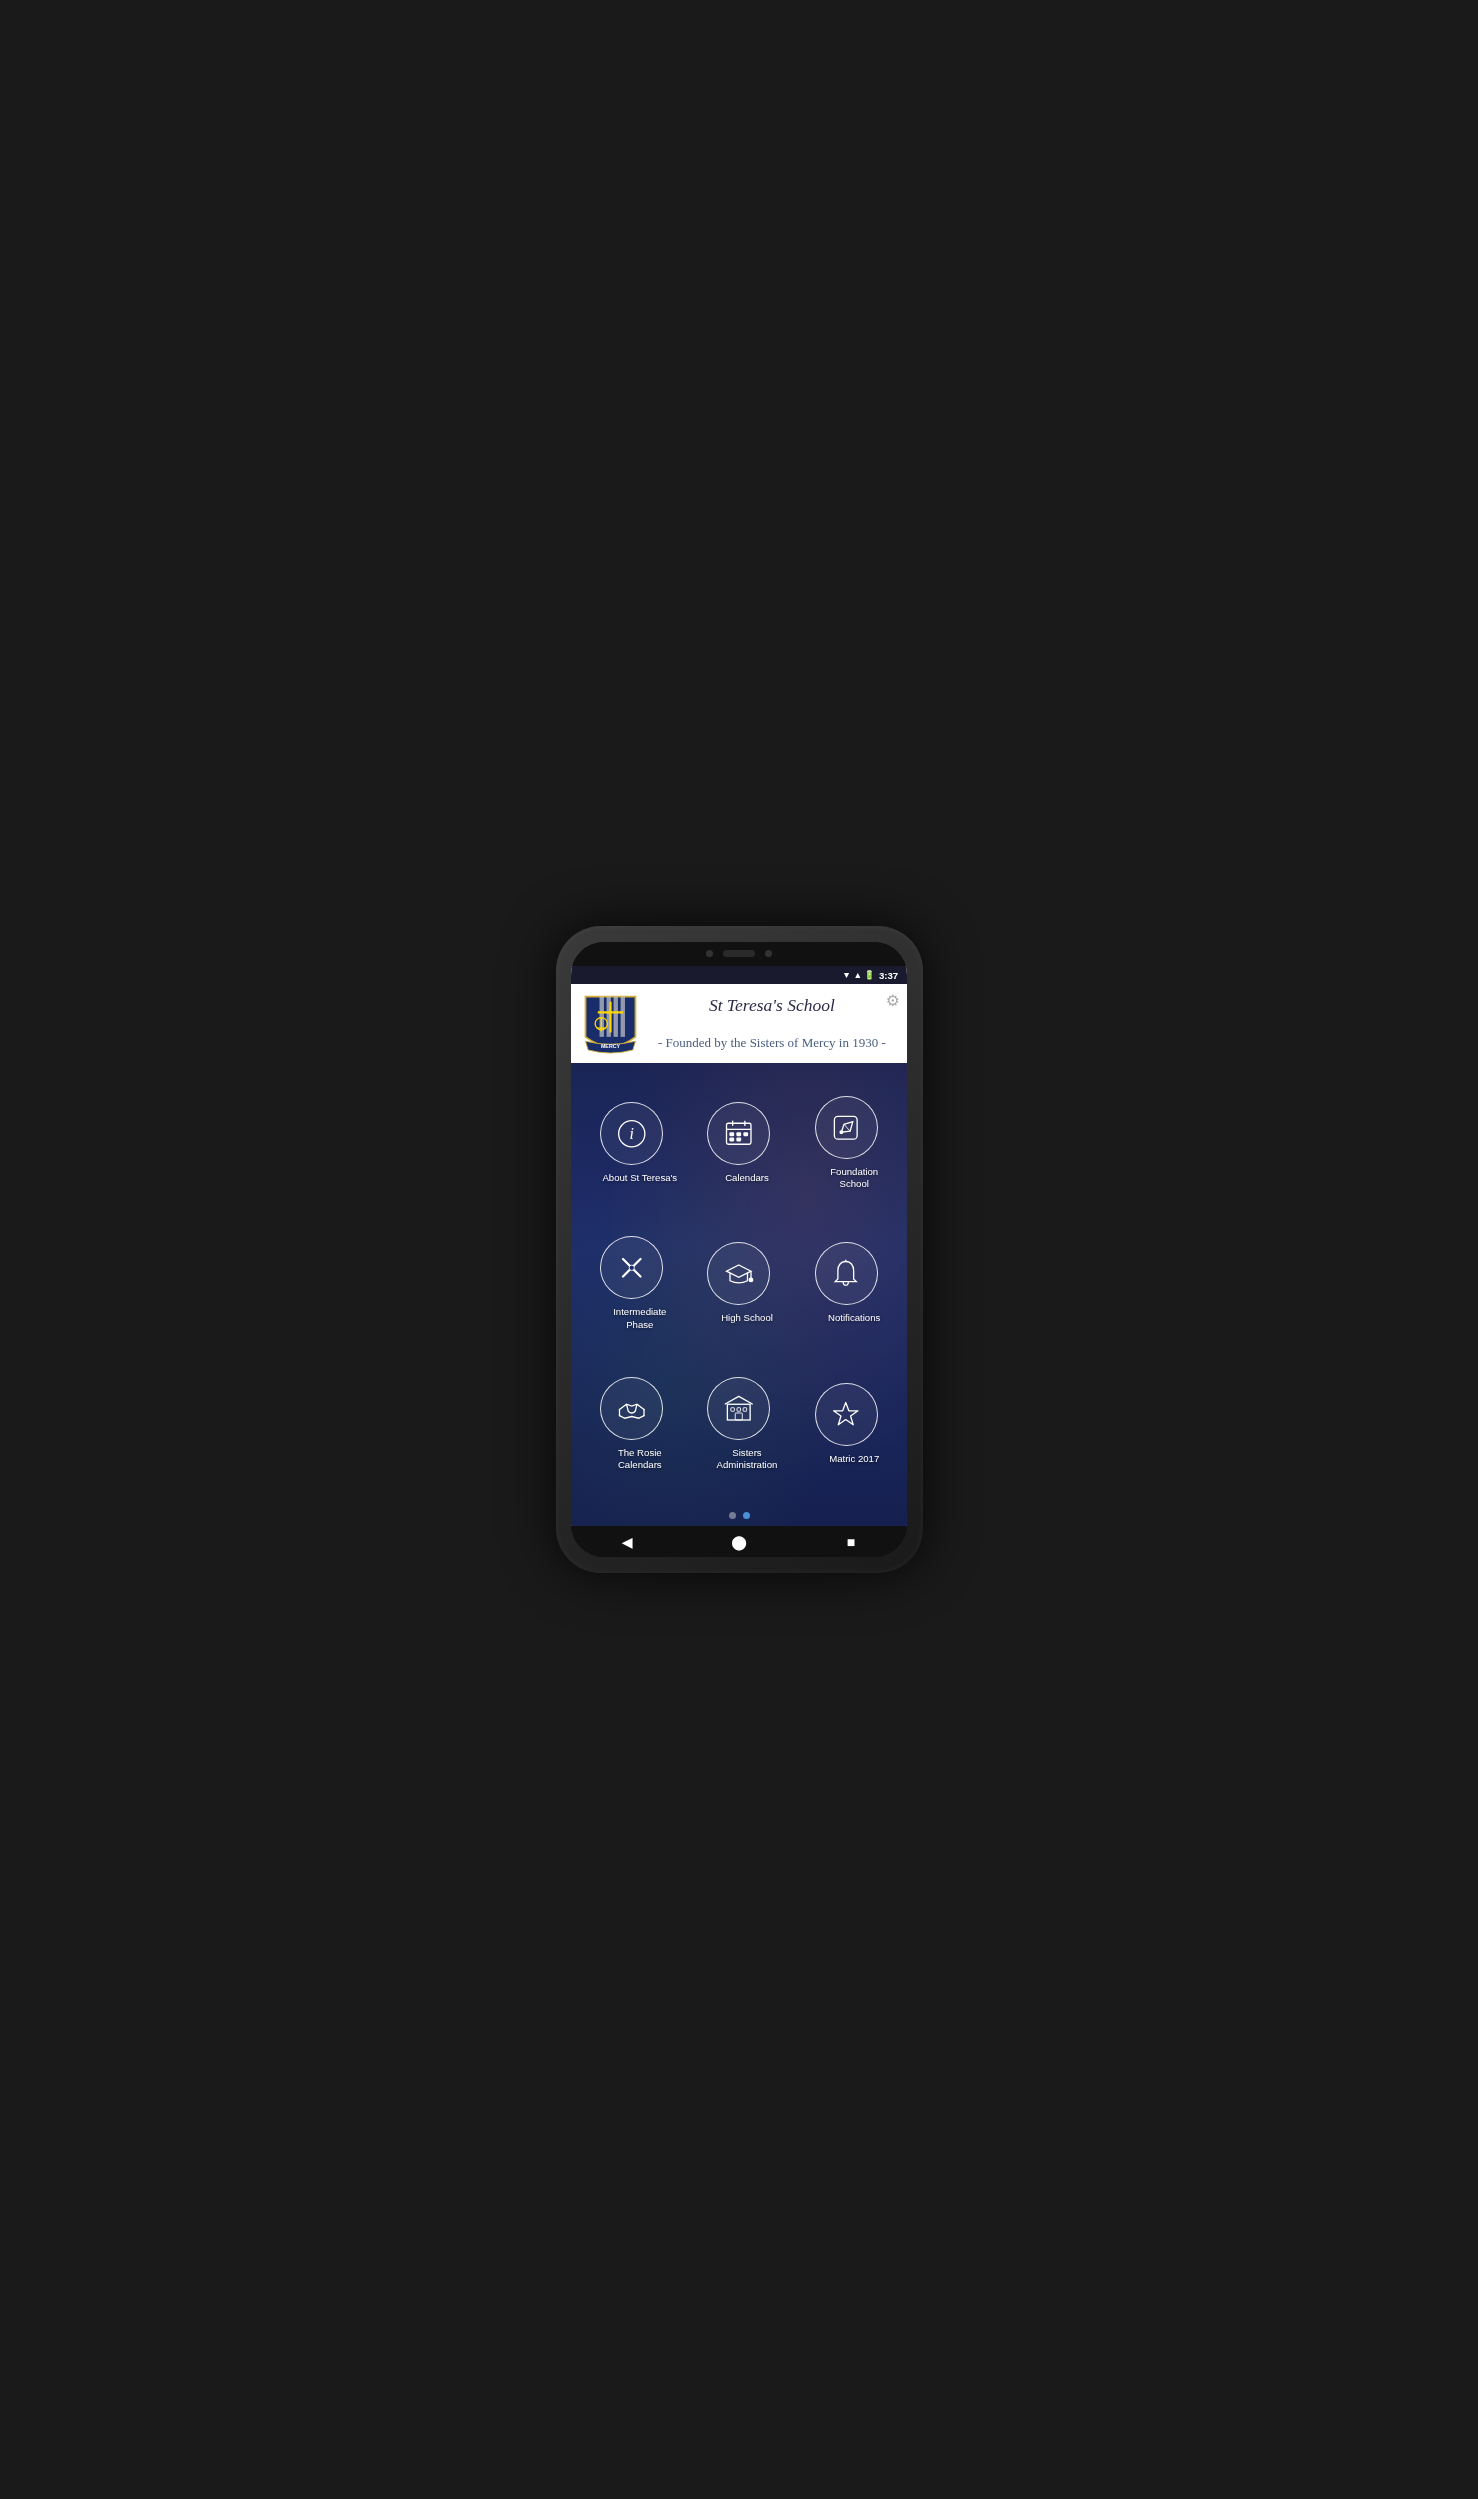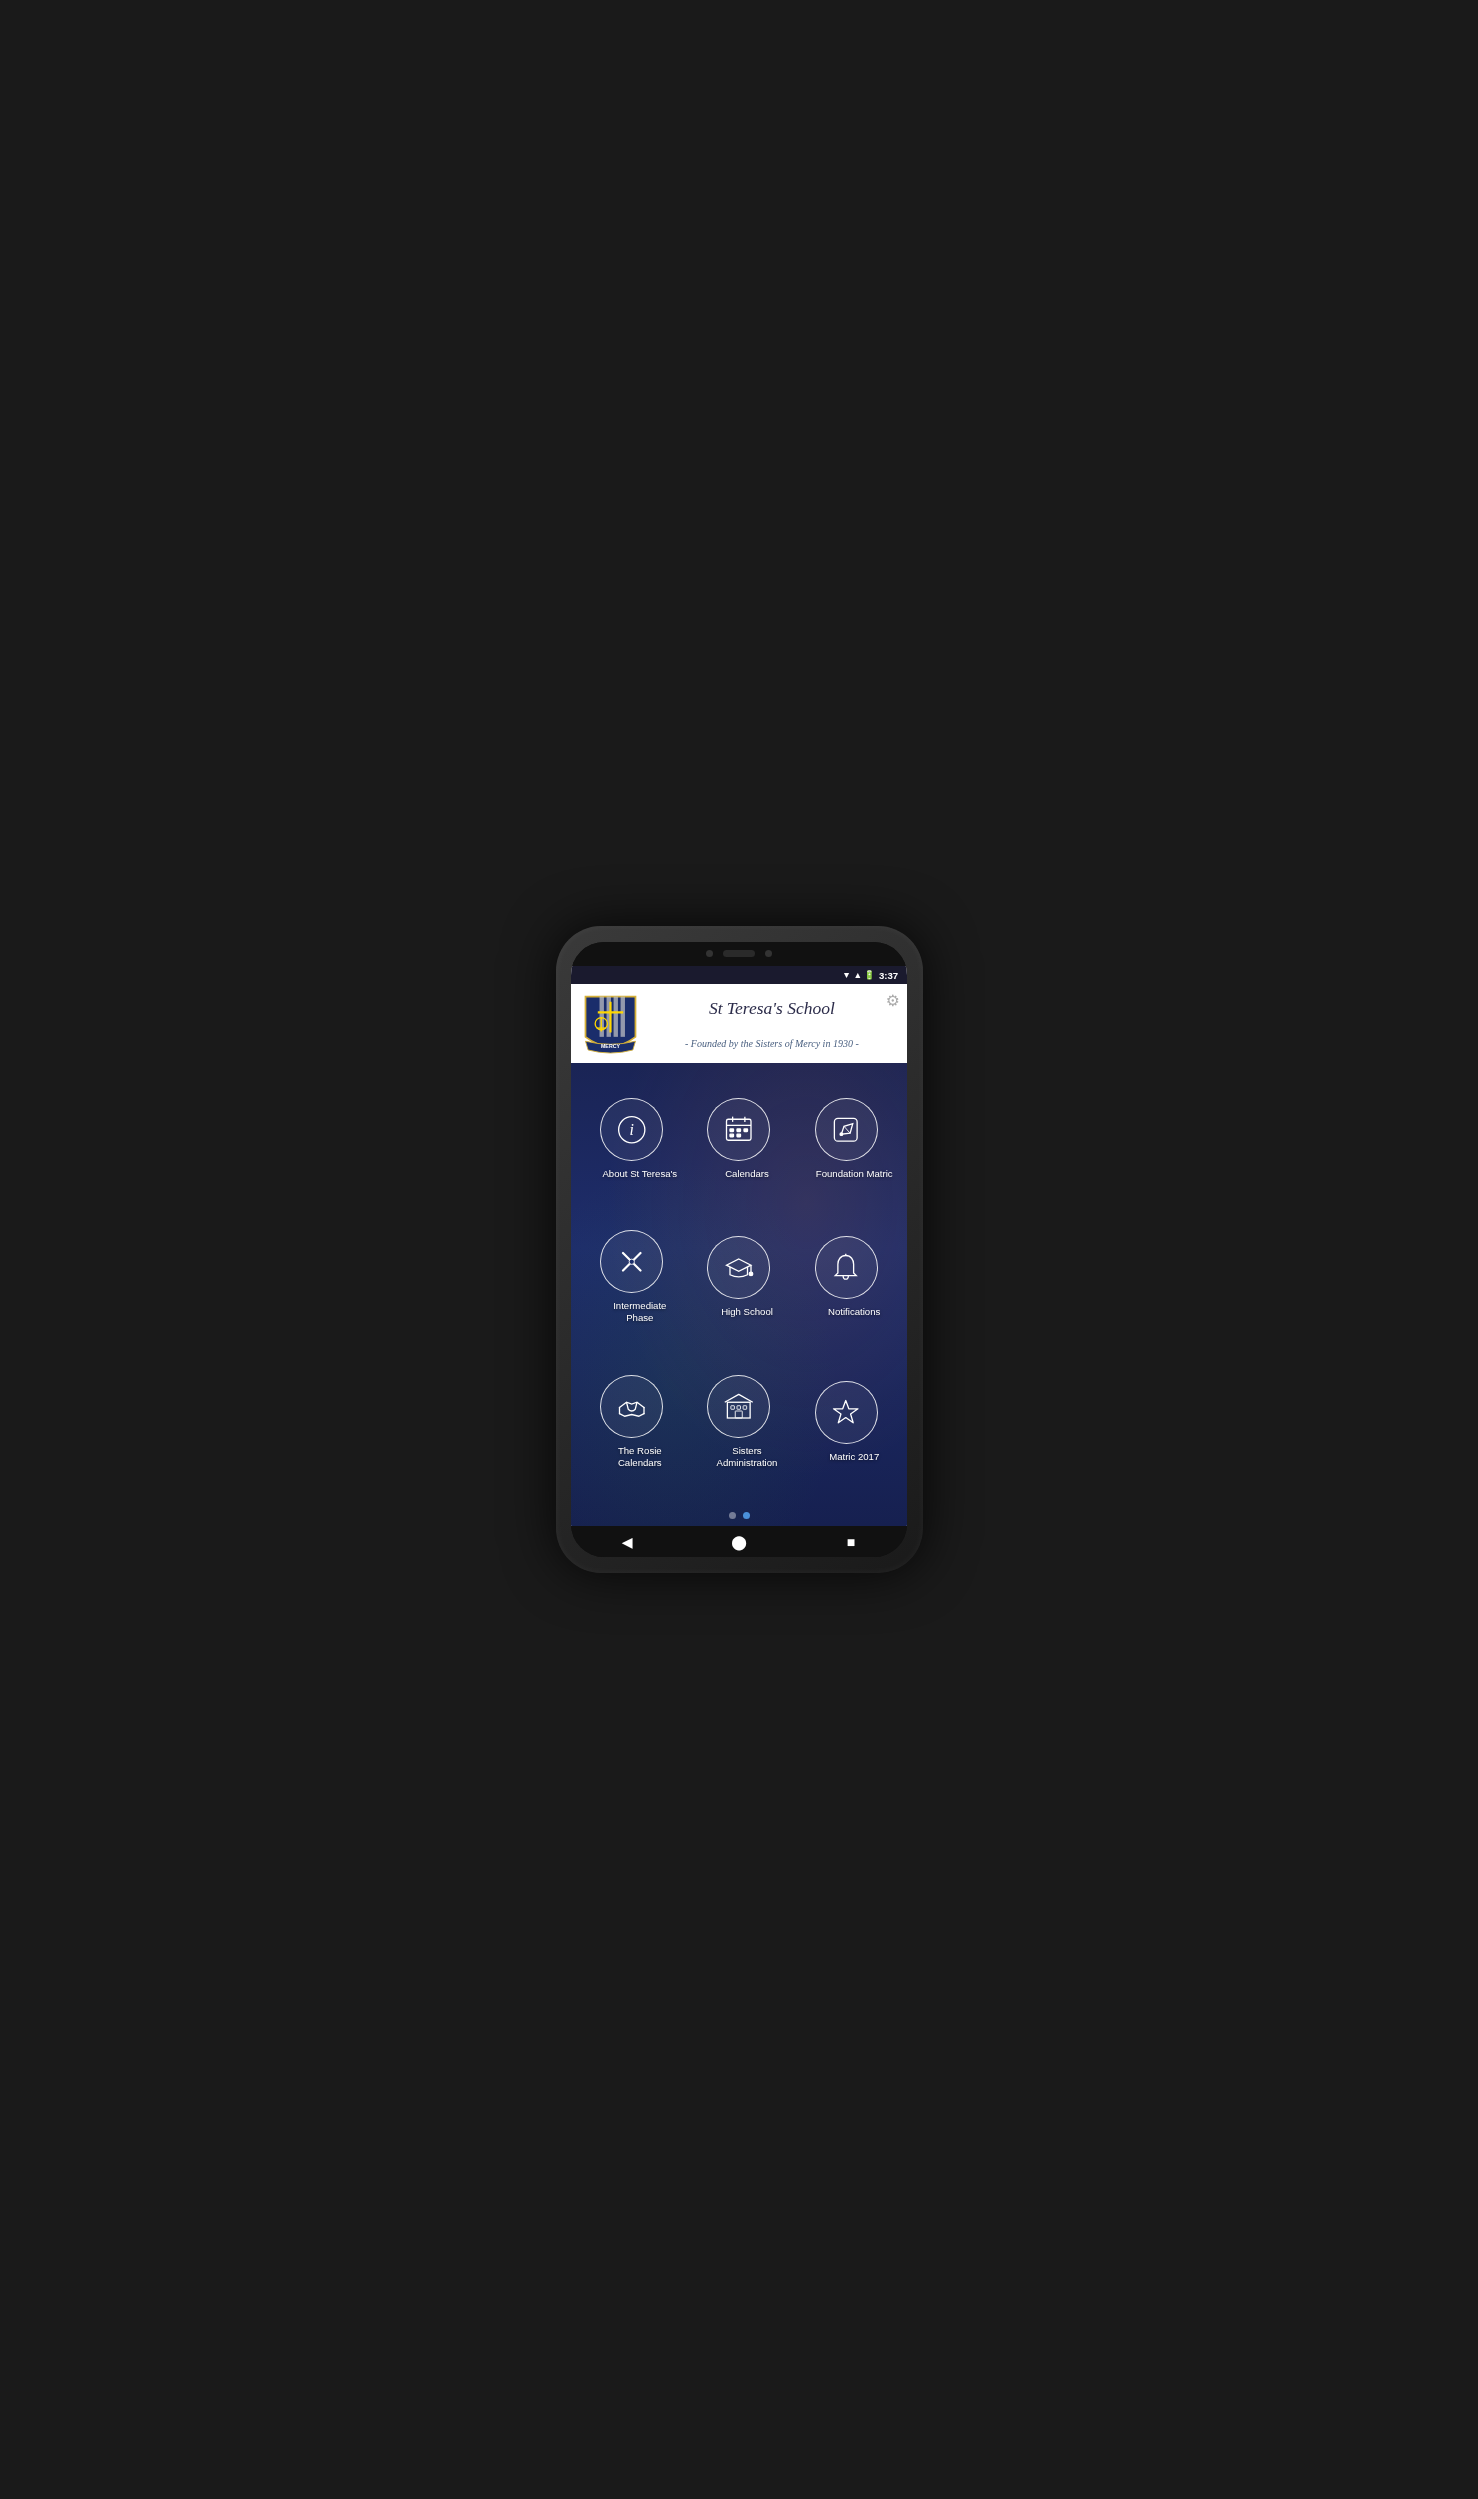--- a/index.html
+++ b/index.html
@@ -105,23 +105,22 @@
     .school-name {
       font-family: Georgia, serif;
       font-size: 17.5px;
       color: #2c2c4a;
       font-style: italic;
       font-weight: normal;
     }
 
     .school-subtitle {
       font-family: Georgia, serif;
-      font-size: 10px;
+      font-size: 13px;
       color: #4a6080;
-      font-style: italic;
       margin-top: 19px;
     }
 
     .settings-gear {
       position: absolute;
       top: 7px;
       right: 7px;
       font-size: 15.7px;
       color: #aaa;
       cursor: pointer;
@@ -327,21 +326,21 @@
 
           <div class="grid-item">
             <div class="icon-circle">
               <svg viewBox="0 0 36 36">
                 <rect x="5" y="5" width="26" height="26" rx="4" stroke="white" stroke-width="1.5" fill="none"></rect>
                 <path d="M13 23 L16 14 L26 11 L23 22 Z" stroke="white" stroke-width="1.5" fill="none"></path>
                 <path d="M16 14 L23 22" stroke="white" stroke-width="1"></path>
                 <circle cx="13" cy="23" r="1.5" fill="white"></circle>
               </svg>
             </div>
-            <span class="grid-label">Foundation Matric</span>
+            <span class="grid-label">Foundation School</span>
           </div>
 
           <div class="grid-item">
             <div class="icon-circle">
               <svg viewBox="0 0 36 36">
 
                 <line x1="8" y1="8" x2="28" y2="28" stroke="white" stroke-width="2.5" stroke-linecap="round"></line>
                 <line x1="28" y1="8" x2="8" y2="28" stroke="white" stroke-width="2.5" stroke-linecap="round"></line>
                 <circle cx="18" cy="18" r="3" fill="#1a2d6b" stroke="white" stroke-width="1"></circle>
               </svg>

